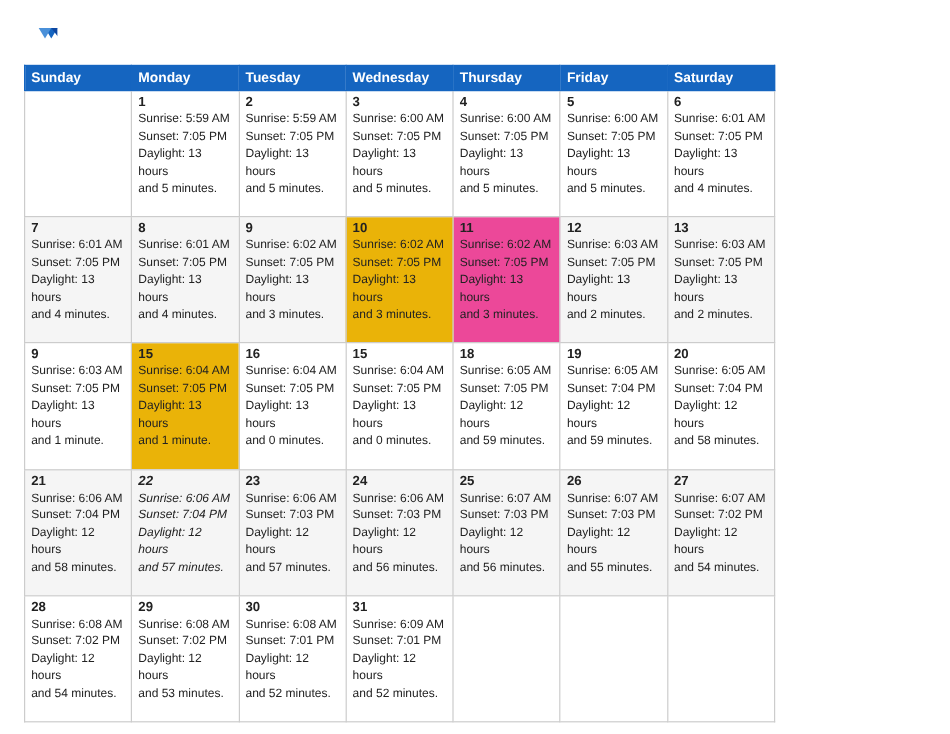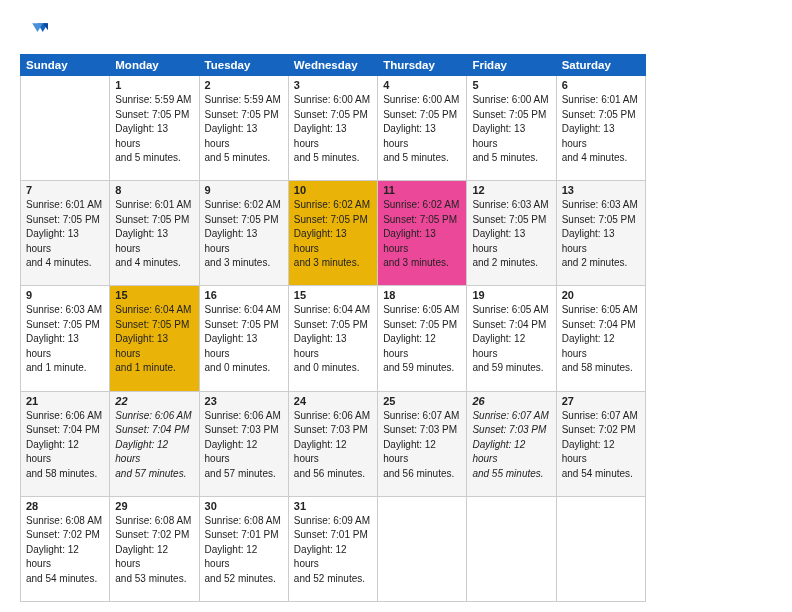--- a/index.html
+++ b/index.html
@@ -237,21 +237,21 @@
             <div class="day-info">Sunrise: 6:06 AM<br>Sunset: 7:03 PM<br>Daylight: 12 hours<br>and 57 minutes.</div>
           </td>
           <td style="background-color: rgb(245, 245, 245);">
             <div class="day-num">24</div>
             <div class="day-info">Sunrise: 6:06 AM<br>Sunset: 7:03 PM<br>Daylight: 12 hours<br>and 56 minutes.</div>
           </td>
           <td style="background-color: rgb(245, 245, 245);">
             <div class="day-num">25</div>
             <div class="day-info">Sunrise: 6:07 AM<br>Sunset: 7:03 PM<br>Daylight: 12 hours<br>and 56 minutes.</div>
           </td>
-          <td style="background-color: rgb(245, 245, 245); font-style: italic;">
+          <td style="background-color: rgb(245, 245, 245);">
             <div class="day-num">26</div>
             <div class="day-info">Sunrise: 6:07 AM<br>Sunset: 7:03 PM<br>Daylight: 12 hours<br>and 55 minutes.</div>
           </td>
           <td style="background-color: rgb(245, 245, 245);">
             <div class="day-num">27</div>
             <div class="day-info">Sunrise: 6:07 AM<br>Sunset: 7:02 PM<br>Daylight: 12 hours<br>and 54 minutes.</div>
           </td>
         </tr>
         <tr>
           <td style="background-color: rgb(255, 255, 255);">

